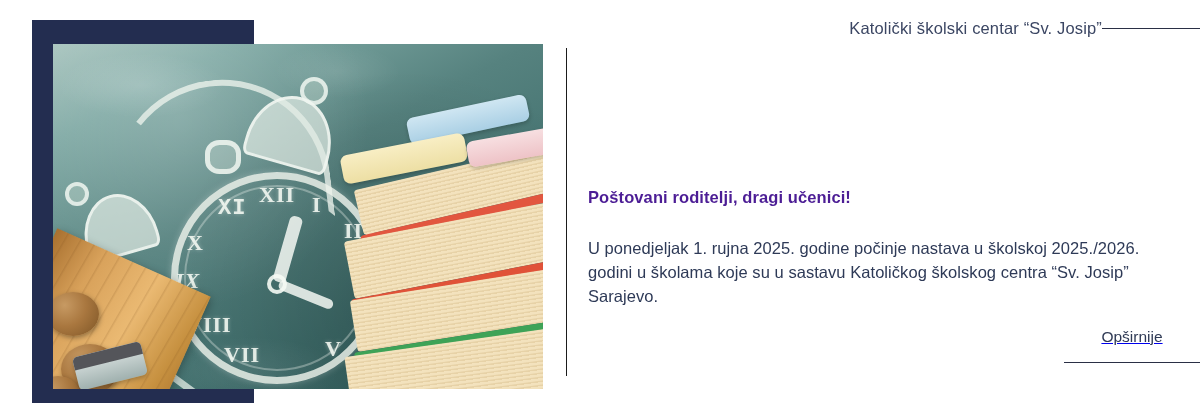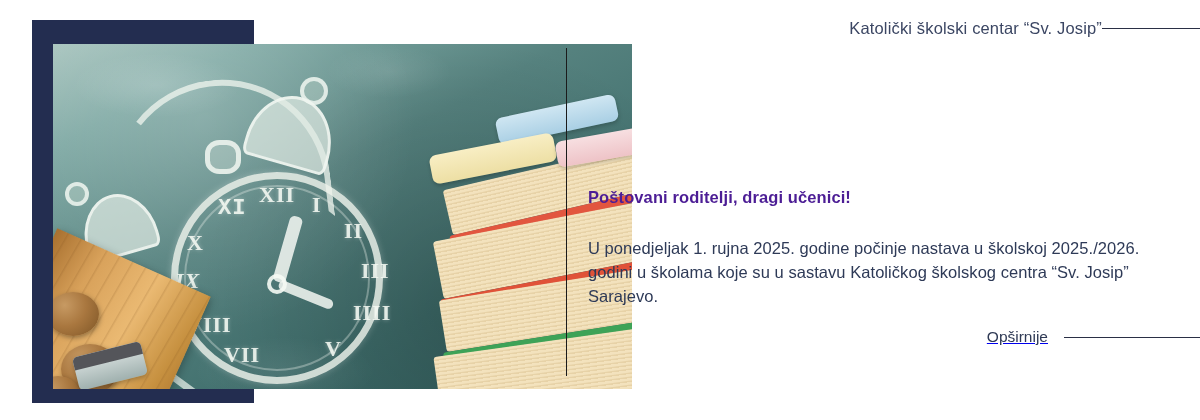--- a/index.html
+++ b/index.html
@@ -29,21 +29,21 @@
   .frame-back {
     position: absolute;
     left: 32px; top: 20px;
     width: 222px; height: 383px;
     background: #232d50;
   }
 
   .photo {
     position: absolute;
     left: 53px; top: 44px;
-    width: 579px; height: 345px;
+    width: 490px; height: 345px;
     overflow: hidden;
     background: #4c1d95;
   }
 
   
   .chalkboard {
     position: absolute; inset: 0;
     background:
       radial-gradient(circle at 26% 22%, rgba(255,255,255,0.17) 0%, rgba(255,255,255,0) 42%),
       radial-gradient(circle at 72% 78%, rgba(0,0,0,0.20) 0%, rgba(0,0,0,0) 55%),
@@ -284,20 +284,21 @@
     color: #2e3a57;
     letter-spacing: 0.05px;
   }
 
   .more-row {
     position: absolute;
     right: 0; top: 328px;
     display: flex;
     align-items: center;
     gap: 16px;
+    flex-direction: column;
   }
   .more-label {
     font-size: 15.5px;
     color: #2f3a55;
     white-space: nowrap;
   }
   .more-rule {
     width: 136px; height: 1px;
     background: #2a2f45;
   }

